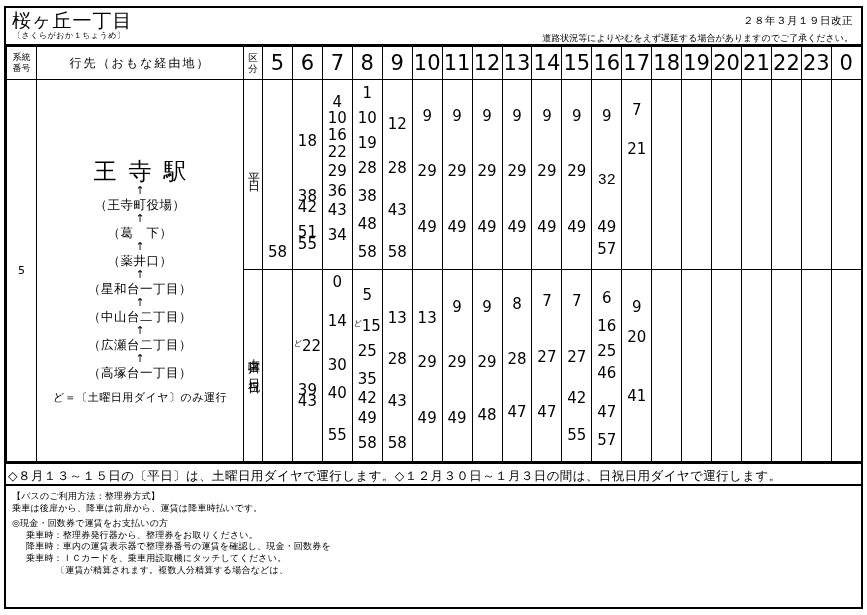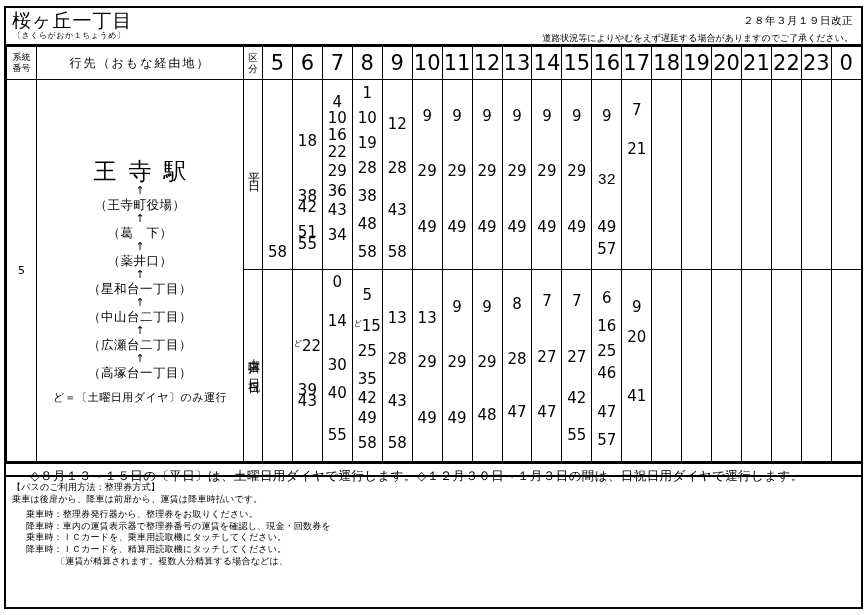--- a/index.html
+++ b/index.html
@@ -203,24 +203,24 @@
   .mark {
     font-size: 8px;
     vertical-align: 5px;
     letter-spacing: 0;
   }
 
   
   .notes-band {
     border-top: 2px solid #000;
     border-bottom: 2px solid #000;
-    height: 15px;
+    height: 24px;
     line-height: 24px;
     font-size: 12.5px;
-    padding-left: 24px;
+    padding-left: 2px;
     letter-spacing: 0.4px;
     white-space: nowrap;
     box-sizing: border-box;
   }
 
   
   .fineprint {
     padding: 5px 0 0 6px;
     font-size: 9px;
     line-height: 11.6px;
@@ -552,21 +552,21 @@
           </tr>
         </tbody>
     </table>
 
     <div class="notes-band">◇８月１３～１５日の〔平日〕は、土曜日用ダイヤで運行します。◇１２月３０日～１月３日の間は、日祝日用ダイヤで運行します。</div>
 
     <div class="fineprint">
         <div class="fp-i1">【バスのご利用方法：整理券方式】</div>
         <div class="fp-i1">乗車は後扉から、降車は前扉から、運賃は降車時払いです。</div>
         <div class="fp-gap"></div>
+        <div class="fp-i1">◎現金・回数券で運賃をお支払いの方</div>
         <div class="fp-i2">乗車時：整理券発行器から、整理券をお取りください。</div>
         <div class="fp-i2">降車時：車内の運賃表示器で整理券番号の運賃を確認し、現金・回数券を</div>
         <div class="fp-i2">乗車時：ＩＣカードを、乗車用読取機にタッチしてください。</div>
-        <div class="fp-i2">降車時：ＩＣカードを、精算用読取機にタッチしてください。</div>
         <div class="fp-i3">〔運賃が精算されます。複数人分精算する場合などは、</div>
       </div>
 
   </div>
 </div>
 
 </body></html>

